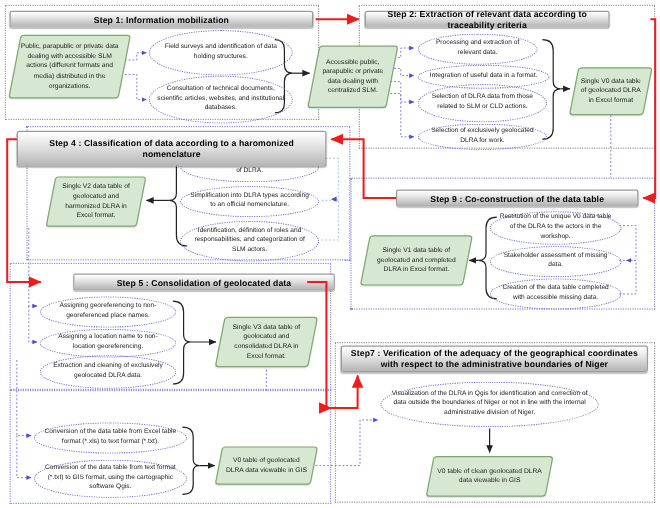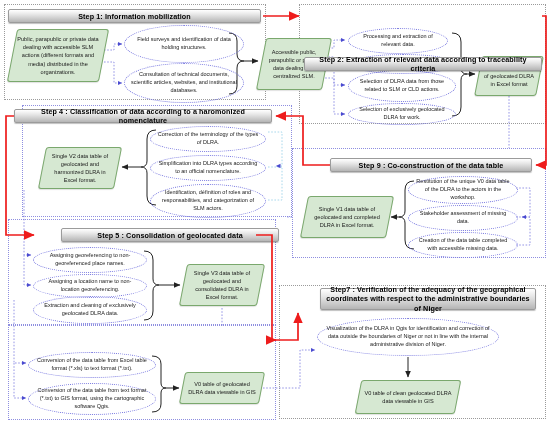--- a/index.html
+++ b/index.html
@@ -97,25 +97,25 @@
 
   <div class="frame" style="left:4px;top:4px;width:262px;height:96px;"></div>
   <div class="frame" style="left:299px;top:4px;width:247px;height:120px;"></div>
   <div class="frame blue" style="left:22px;top:105px;width:270px;height:112px;"></div>
   <div class="frame blue" style="left:292px;top:148px;width:254px;height:110px;"></div>
   <div class="frame blue" style="left:8px;top:219px;width:268px;height:106px;"></div>
   <div class="frame blue" style="left:8px;top:325px;width:268px;height:95px;"></div>
   <div class="frame" style="left:279px;top:285px;width:267px;height:134px;"></div>
 
   <div class="step-bar" style="left:8px;top:9px;width:253px;height:14px;">Step 1: Information mobilization</div>
-  <div class="step-bar" style="left:304px;top:9px;width:238px;height:14px;margin-top:48px;">Step 2: Extraction of relevant data according to traceability criteria</div>
-  <div class="step-bar" style="left:14px;top:109px;width:258px;height:14px;">Step 4 :  Classification of data according to a haromonized nomenclature</div>
+  <div class="step-bar" style="left:304px;top:9px;width:204px;height:14px;">Step 2: Extraction of relevant data according to traceability criteria</div>
+  <div class="step-bar" style="left:14px;top:109px;width:258px;height:30px;">Step 4 :  Classification of data according to a haromonized nomenclature</div>
   <div class="step-bar" style="left:330px;top:158px;width:202px;height:14px;">Step 9 : Co-construction of the data table</div>
   <div class="step-bar" style="left:38px;top:228px;width:218px;height:14px;margin-left:23px;">Step 5 : Consolidation of geolocated data</div>
-  <div class="step-bar" style="left:284px;top:288px;width:216px;height:22px;line-height:1.3;margin-left:36px;">Step7 : Verification of the adequacy of the geographical coordinates with respect to the administrative boundaries of Niger</div>
+  <div class="step-bar" style="left:284px;top:288px;width:256px;height:22px;line-height:1.3;">Step7 : Verification of the adequacy of the geographical coordinates with respect to the administrative boundaries of Niger</div>
 
   <div class="pnode" style="left:12px;top:29px;width:92px;height:53px;">
     <div class="shape"></div>
     <div class="txt">Public, parapublic or private data dealing with accessible SLM actions (different formats and media) distributed in the organizations.</div>
   </div>
 
   <div class="enode" style="left:124px;top:25px;width:120px;height:38px;">Field surveys and identification of data holding structures.</div>
   <div class="enode" style="left:124px;top:63px;width:120px;height:40px;">Consultation of technical documents, scientific articles, websites, and institutional databases.</div>
 
   <div class="pnode" style="left:261px;top:38px;width:66px;height:52px;">

